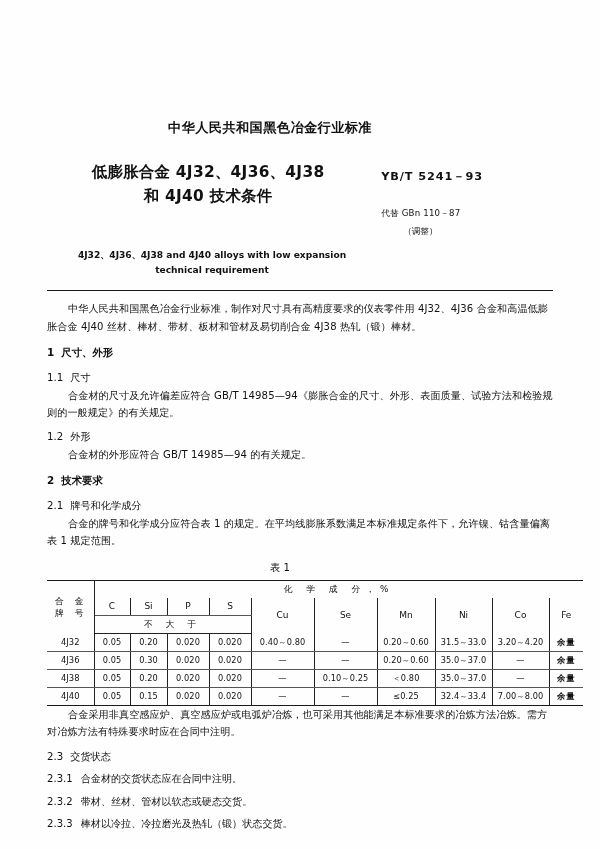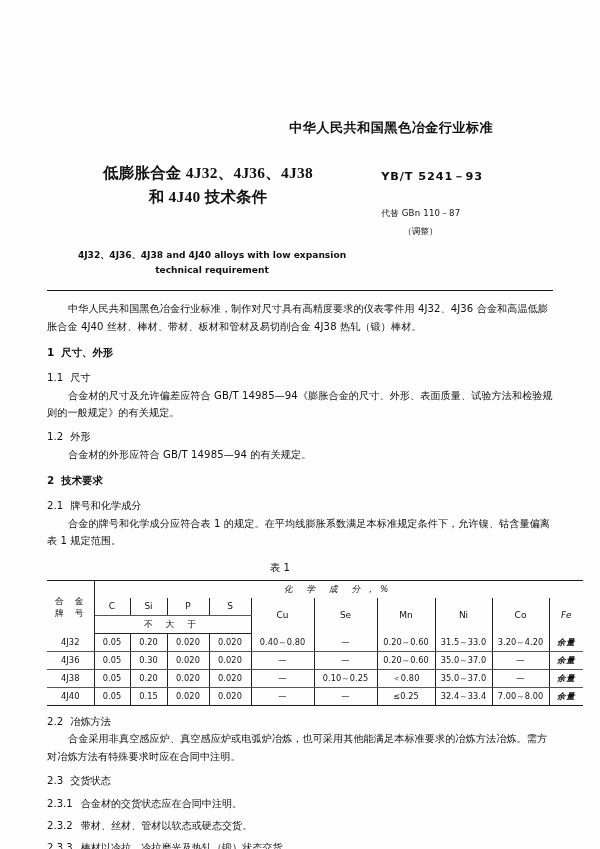--- a/index.html
+++ b/index.html
@@ -24,37 +24,36 @@
   }
   .content {
     position: absolute;
     left: 47px;
     top: 0;
     width: 506px;
   }
 
   
   .org-line {
-    text-align: right;
+    text-align: center;
     font-size: 13.2px;
     font-weight: bold;
     letter-spacing: 0.4px;
     margin-top: 119px;
     padding-right: 60px;
   }
 
   .title-row {
     margin-top: 24px;
     display: flex;
     align-items: flex-start;
   }
   .title-left {
     width: 330px;
     text-align: center;
-    font-family: Liberation Serif, serif;
   }
   .title-line {
     font-size: 15.4px;
     font-weight: bold;
     letter-spacing: 0.3px;
     line-height: 1.55;
     white-space: nowrap;
   }
   .title-right {
     width: 176px;
@@ -140,21 +139,21 @@
   table.spec td {
     border-left: 0.8px solid #222;
     border-right: 0.8px solid #222;
     text-align: center;
     vertical-align: middle;
     padding: 0;
     height: 17px;
     white-space: nowrap;
   }
   table.spec .nol { border-left: 0; }
-  table.spec .nor { border-right: 0; font-style: italic; }
+  table.spec .nor { border-right: 0; }
   .top-rule td { border-top: 1.3px solid #1a1a1a; }
   .hdr-bottom td { border-bottom: 0.9px solid #222; }
   .row-line td { border-bottom: 0.7px solid #555; }
   .bot-rule td { border-bottom: 1.3px solid #1a1a1a; }
 
   .grp-head {
     height: 15px;
     font-size: 8.8px;
     letter-spacing: 5.5px;
     padding-left: 5px;
@@ -325,23 +324,20 @@
           <td class="val">—</td>
           <td class="val">—</td>
           <td class="val">≤0.25</td>
           <td class="val">32.4～33.4</td>
           <td class="val">7.00～8.00</td>
           <td class="bal nor">余量</td>
         </tr>
       </tbody>
         </table>
 
-      <div class="h2">
-        <span class="num">2.2</span><span>冶炼方法</span>
-      </div>
       <p class="para">合金采用非真空感应炉、真空感应炉或电弧炉冶炼，也可采用其他能满足本标准要求的冶炼方法冶炼。需方对冶炼方法有特殊要求时应在合同中注明。</p>
 
       <div class="h2">
         <span class="num">2.3</span><span>交货状态</span>
       </div>
 
       <div class="h3">
         <span class="num">2.3.1</span><span>合金材的交货状态应在合同中注明。</span>
       </div>
       <div class="h3">

